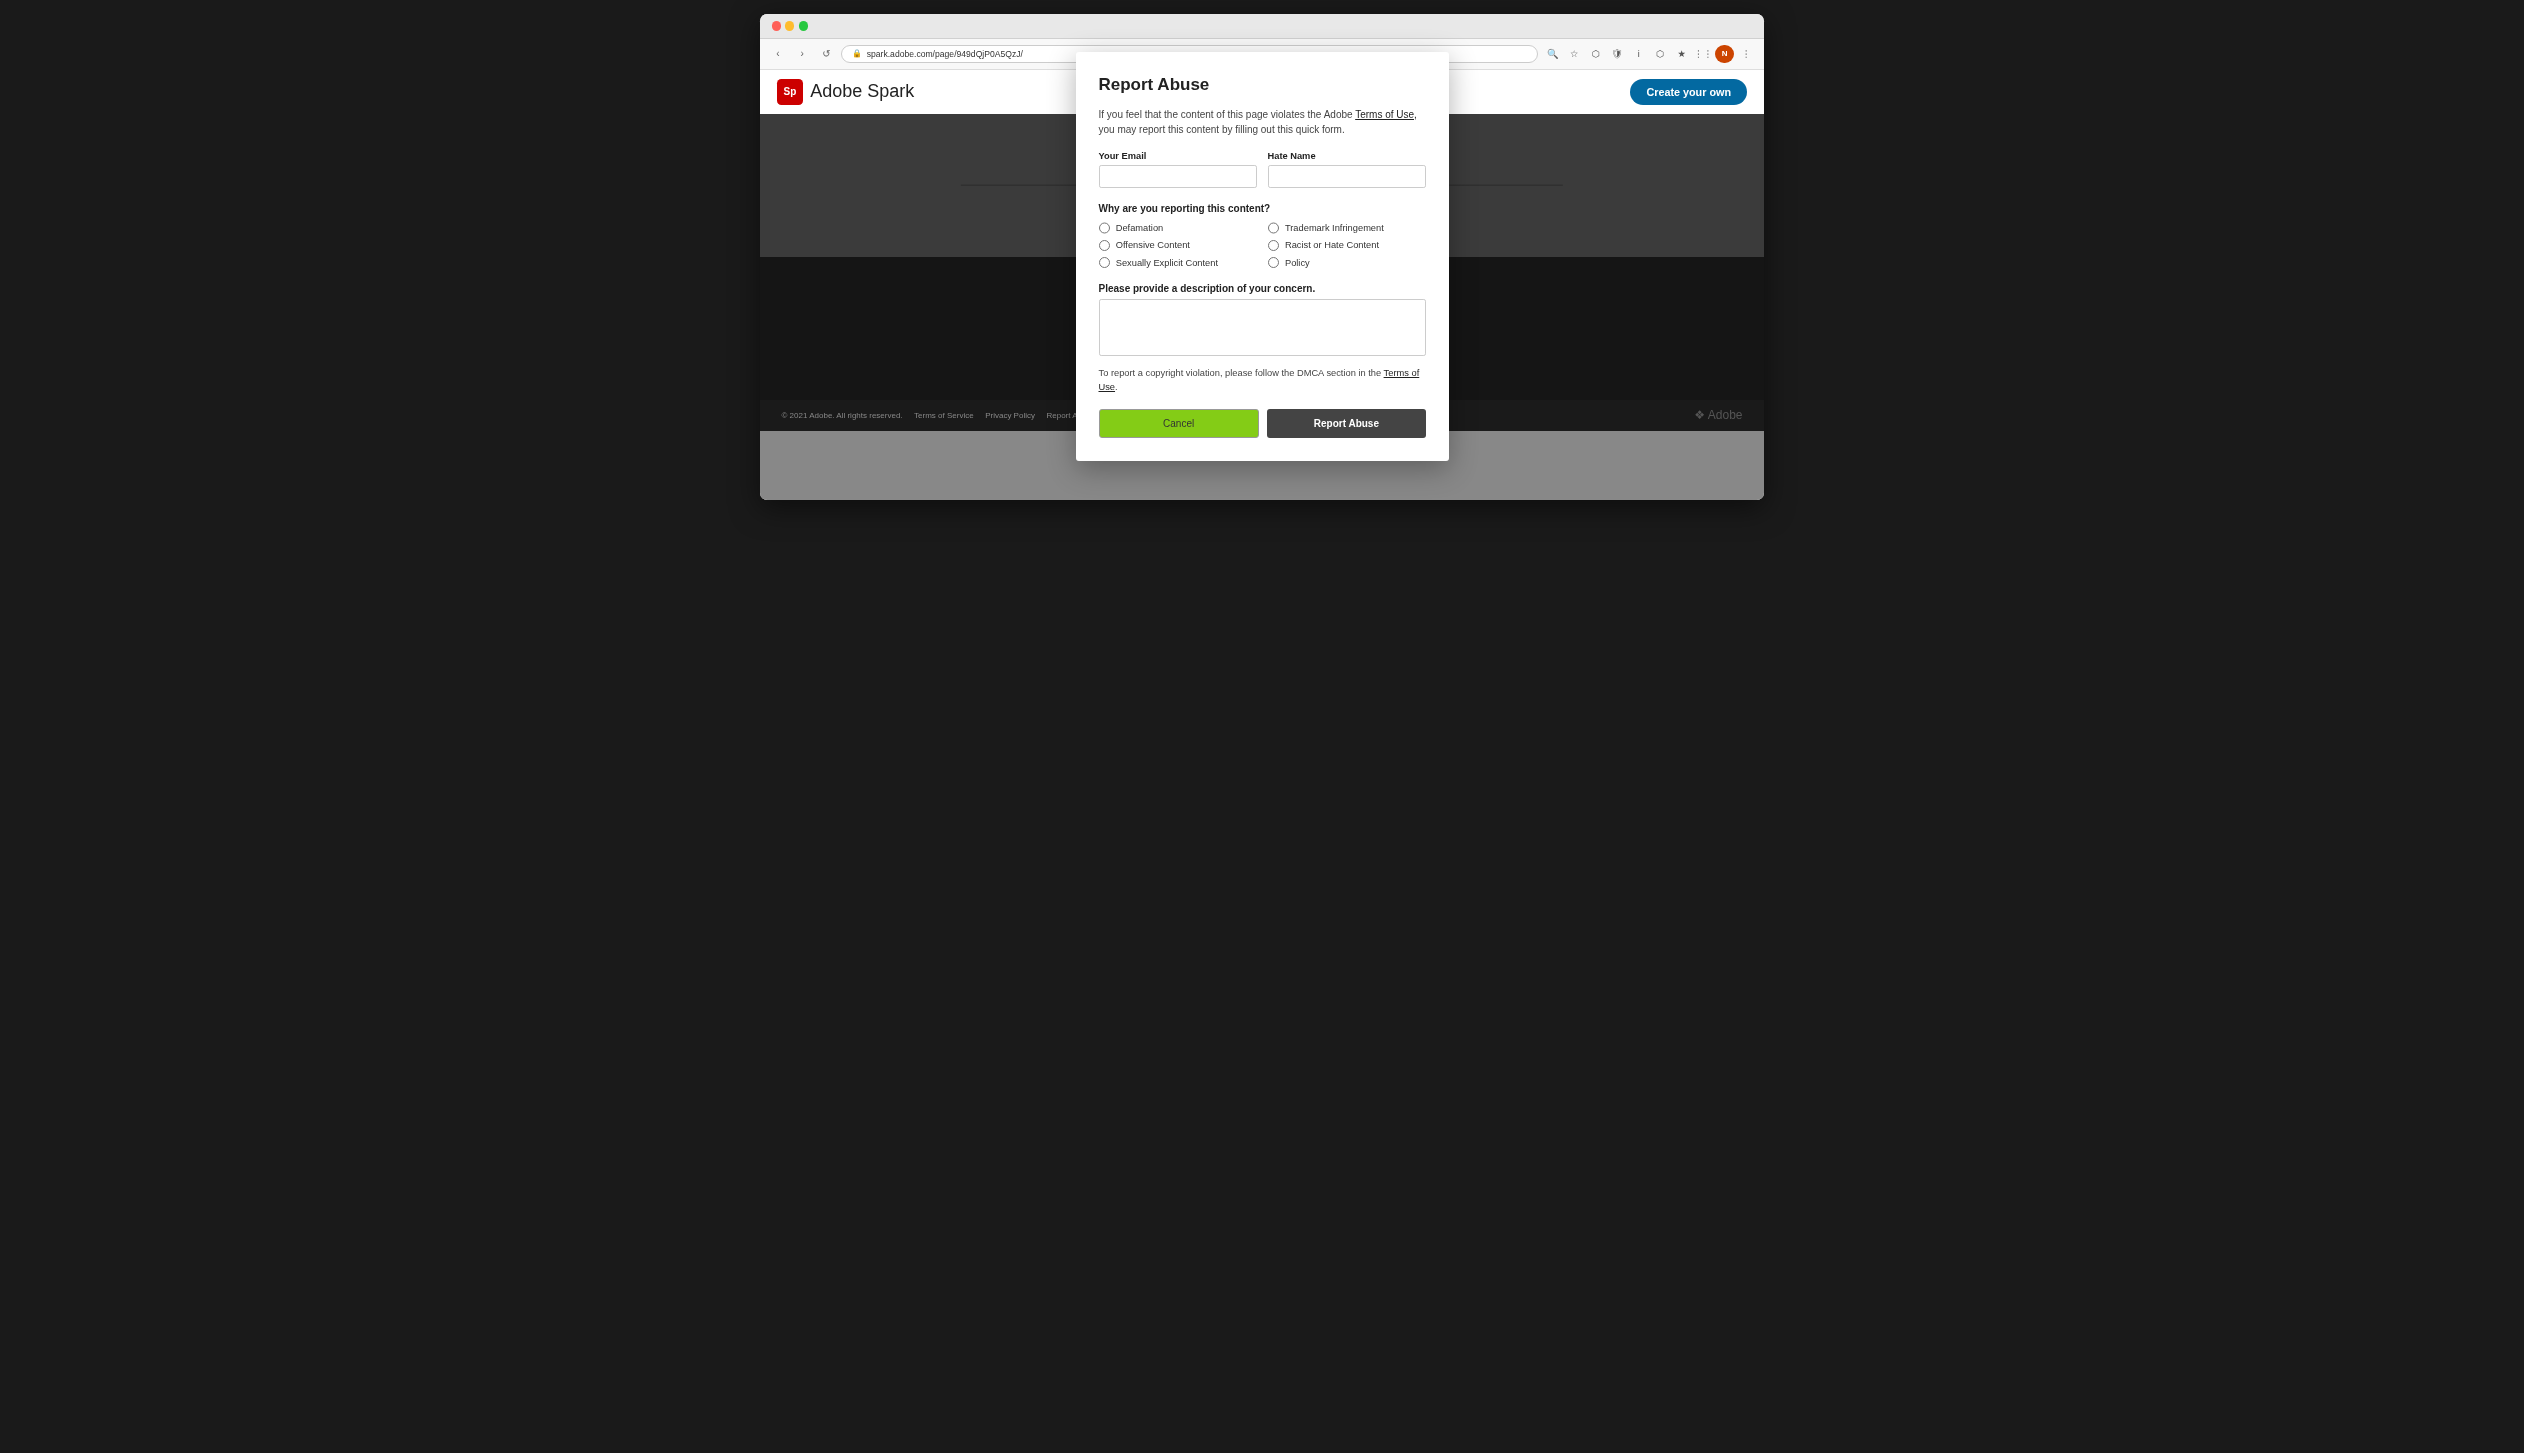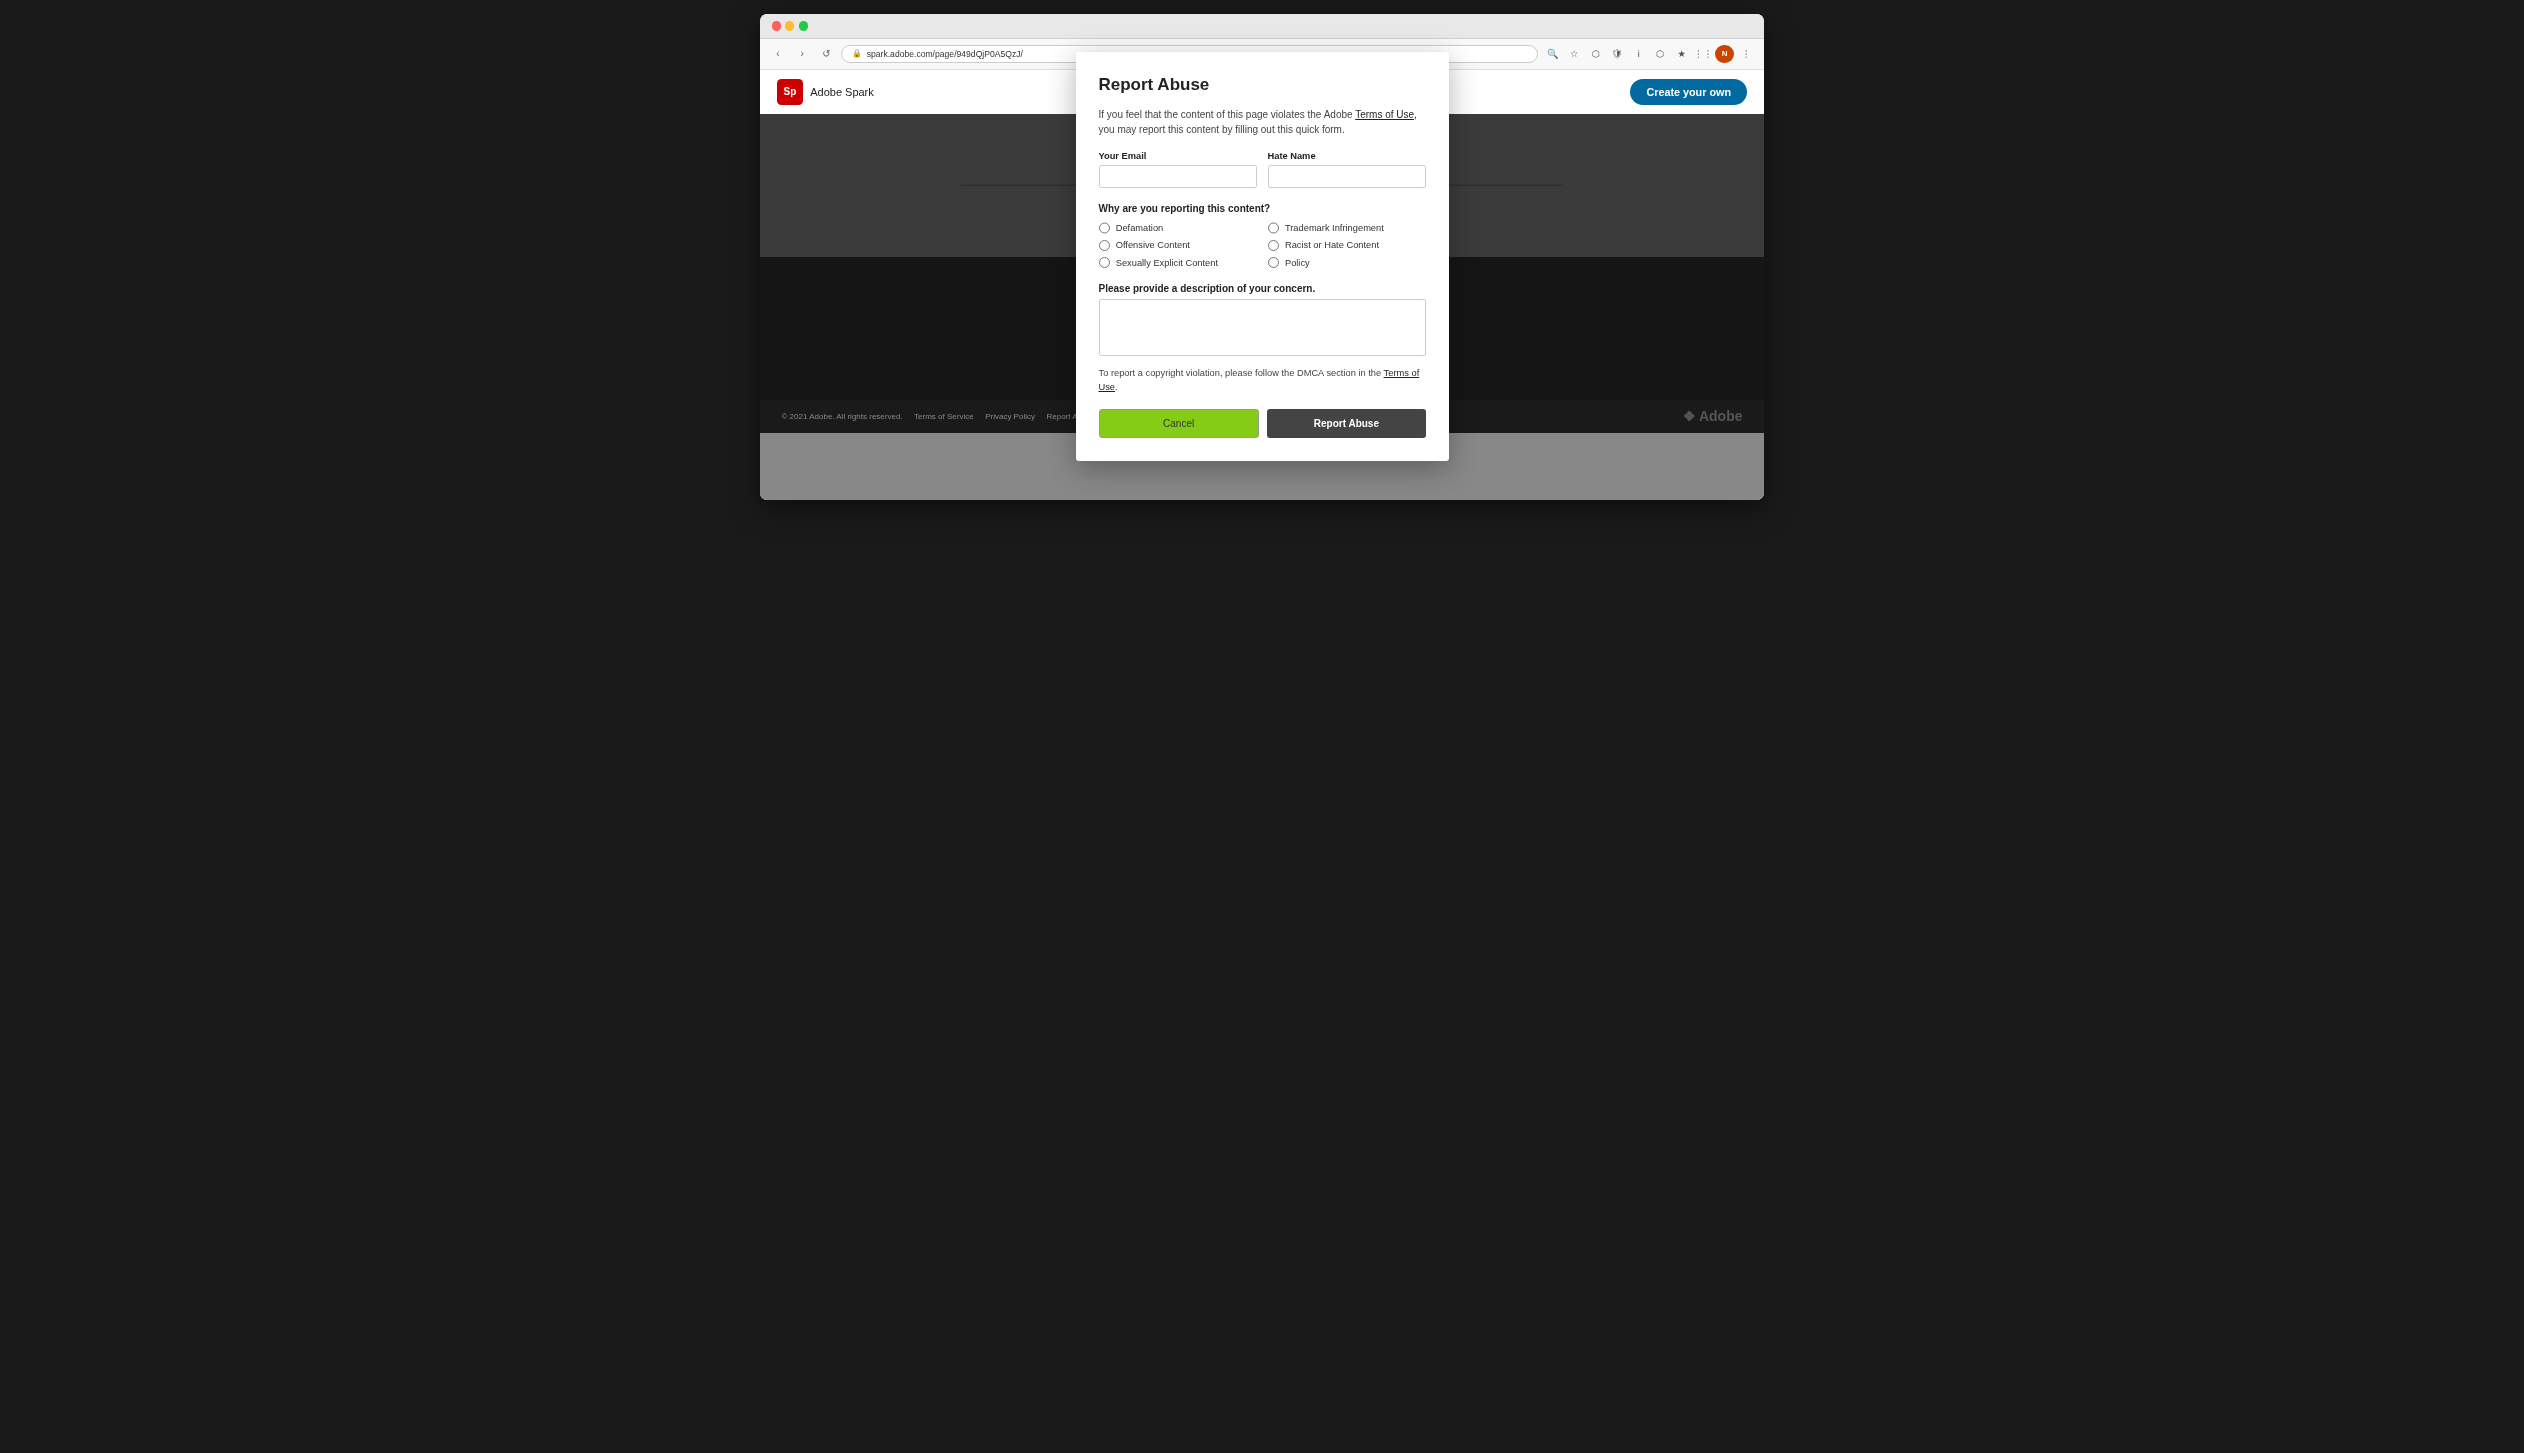--- a/index.html
+++ b/index.html
@@ -191,21 +191,21 @@
       border-radius: 4.3px;
       display: flex;
       align-items: center;
       justify-content: center;
       color: white;
       font-weight: bold;
       font-size: 10px;
     }
 
     .app-name {
-      font-size: 11px;
+      font-size: 18px;
       font-weight: 500;
       color: #222;
     }
 
     .create-btn {
       background: #0369a1;
       color: white;
       border: none;
       border-radius: 14.3px;
       padding: 7.2px 16px;
@@ -411,22 +411,22 @@
       font-size: 8px;
       color: #888;
       display: flex;
       gap: 11.5px;
     }
 
     .footer-left a { color: #888; text-decoration: none; }
 
     .footer-logo {
       color: #555;
-      font-size: 14px;
-      font-weight: 700;
+      font-size: 12px;
+      font-weight: 400;
     }
   </style>
 </head>
 <body>
 
 <div class="browser-window">
 
   <div class="browser-titlebar">
     <div class="traffic-lights">
       <div class="traffic-light tl-red"></div>

